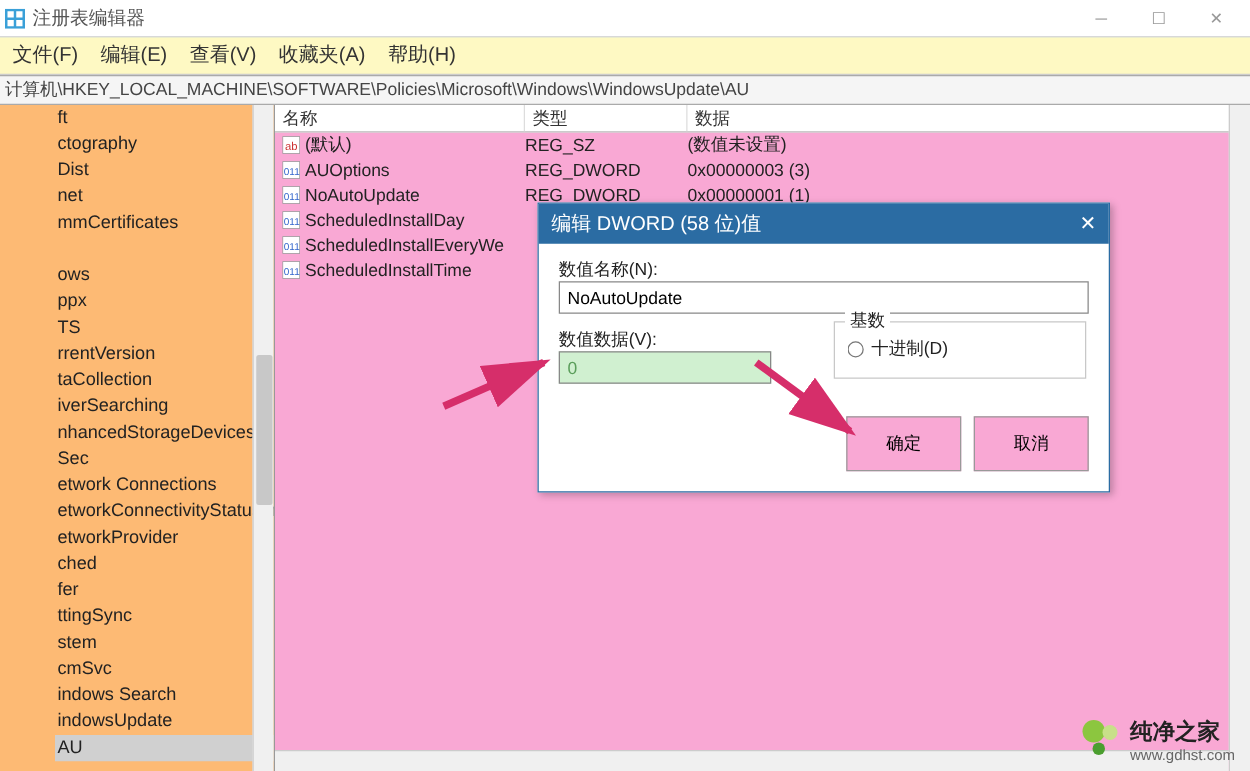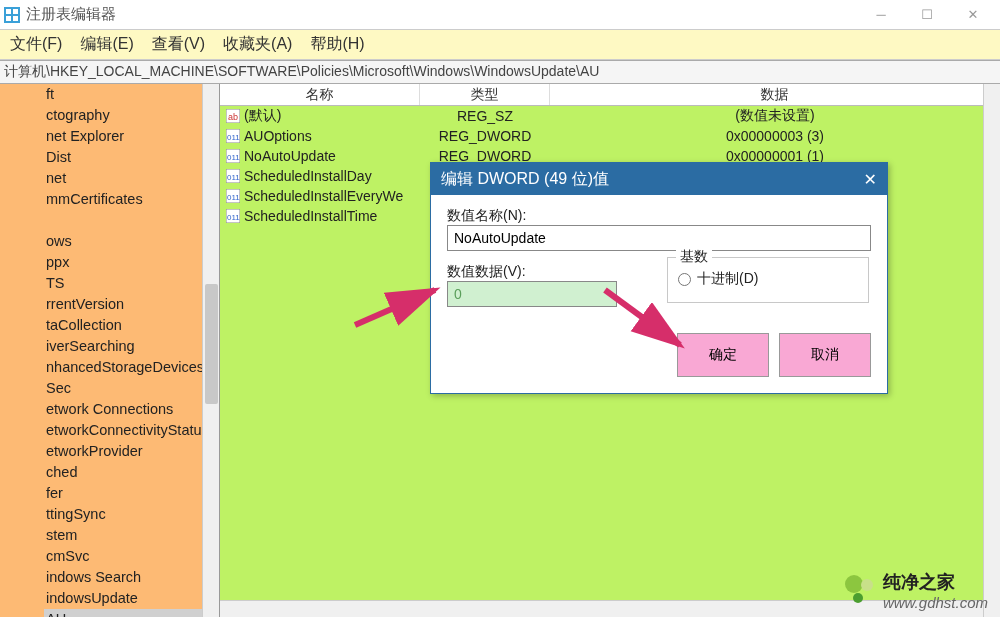--- a/index.html
+++ b/index.html
@@ -12,21 +12,21 @@
   .winctrls { margin-left: auto; display: flex; }
   .winctrls div { width: 46px; height: 30px; display: flex; align-items: center; justify-content: center; color: #999; font-size: 13px; }
   .menubar { height: 30px; background: #fef9c3; display: flex; align-items: center; padding: 0 6px; gap: 10px; font-size: 16px; color: #333; border-bottom: 1px solid #ccc; }
   .menubar span { padding: 2px 4px; }
   .addrbar { height: 24px; background: #f5f5f5; border-top: 1px solid #aaa; border-bottom: 1px solid #aaa; display: flex; align-items: center; padding: 0 4px; font-size: 14px; color: #444; }
   .content { flex: 1; display: flex; overflow: hidden; }
   .treepane { width: 220px; background: #fdba74; border-right: 1px solid #999; overflow: hidden; position: relative; padding-left: 44px; }
   .treepane ul { list-style: none; }
   .treepane li { font-size: 14.5px; color: #222; padding: 1px 2px; white-space: nowrap; line-height: 19px; }
   .treepane li.sel { background: #d0d0d0; }
-  .valpane { flex: 1; background: #bef264; position: relative; text-align: center; }
+  .valpane { flex: 1; background: #f9a8d4; position: relative; }
   .valhead { height: 22px; background: #fff; display: flex; font-size: 14px; color: #333; border-bottom: 1px solid #bbb; }
   .valhead div { padding: 2px 6px; border-right: 1px solid #ddd; }
   .valrows { }
   .valrow { display: flex; font-size: 14px; color: #222; height: 20px; align-items: center; }
   .valrow .c1 { width: 200px; padding-left: 6px; display:flex; align-items:center; gap:4px; }
   .valrow .c2 { width: 130px; }
   .valrow .c3 { flex:1; }
   .vicon { width:14px; height:14px; display:inline-flex; }
   .vicon svg { width:14px; height:14px; }
   .scroll-rt { position:absolute; right:0; top:0; width:17px; height:100%; background:#f0f0f0; border-left:1px solid #ccc; }
@@ -44,21 +44,21 @@
   .dlg-row2 { display:flex; gap:30px; }
   .basebox { border:1px solid #c8c8c8; padding:8px 10px 10px 10px; position:relative; margin-top:-6px; width:202px; }
   .basebox .legend { position:absolute; top:-10px; left:8px; background:#fff; padding:0 4px; font-size:14px; }
   .basebox label { display:flex; align-items:center; gap:6px; font-size:14px; margin:4px 0; }
   .dlg-btns { display:flex; justify-content:flex-end; gap:10px; padding:14px 16px 16px 16px; }
   .dlg-btns button { width:92px; height:44px; font-size:14px; background:#f9a8d4; border:1px solid #999; }
   
   .arrow { position:absolute; pointer-events:none; }
   
   .wm { position:absolute; right:12px; bottom:6px; display:flex; align-items:center; gap:6px; font-size:18px; font-weight:700; color:#222; }
-  .wm small { display:block; font-size:15px; color:#666; font-weight:400;font-style:italic; }
+  .wm small { display:block; font-size:12px; color:#666; font-weight:400; }
   .wm .logo { width:32px; height:32px; position:relative; }
   .wm .logo span { position:absolute; border-radius:50%; }
 </style>
 </head>
 <body>
 
 <div class="window">
   <div class="titlebar">
     <span class="ticon">
       <svg viewBox="0 0 16 16">
@@ -84,21 +84,20 @@
     <span>帮助(H)</span>
   </div>
   <div class="addrbar">
     <span>计算机\HKEY_LOCAL_MACHINE\SOFTWARE\Policies\Microsoft\Windows\WindowsUpdate\AU</span>
   </div>
   <div class="content">
     <div class="treepane">
       <ul id="tree">
           <li>ft</li>
           <li>ctography</li>
-          <li>net Explorer</li>
           <li>Dist</li>
           <li>net</li>
           <li>mmCertificates</li>
           <li>&nbsp;</li>
           <li>ows</li>
           <li>ppx</li>
           <li>TS</li>
           <li>rrentVersion</li>
           <li>taCollection</li>
           <li>iverSearching</li>
@@ -207,21 +206,21 @@
           </div>
         </div>
       <div class="scroll-rt"></div>
       <div class="scroll-bt"></div>
     </div>
   </div>
 </div>
 
 <div class="dialog">
   <div class="dlg-title">
-    <span>编辑 DWORD (49 位)值</span>
+    <span>编辑 DWORD (58 位)值</span>
     <span class="dlg-close">✕</span>
   </div>
   <div class="dlg-body">
     <div class="fld">
       <div>数值名称(N):</div>
       <input type="text" readonly="" value="NoAutoUpdate" style="">
     </div>
     <div class="dlg-row2">
       <div style="flex:0 0 190px">
         <div class="fld">

